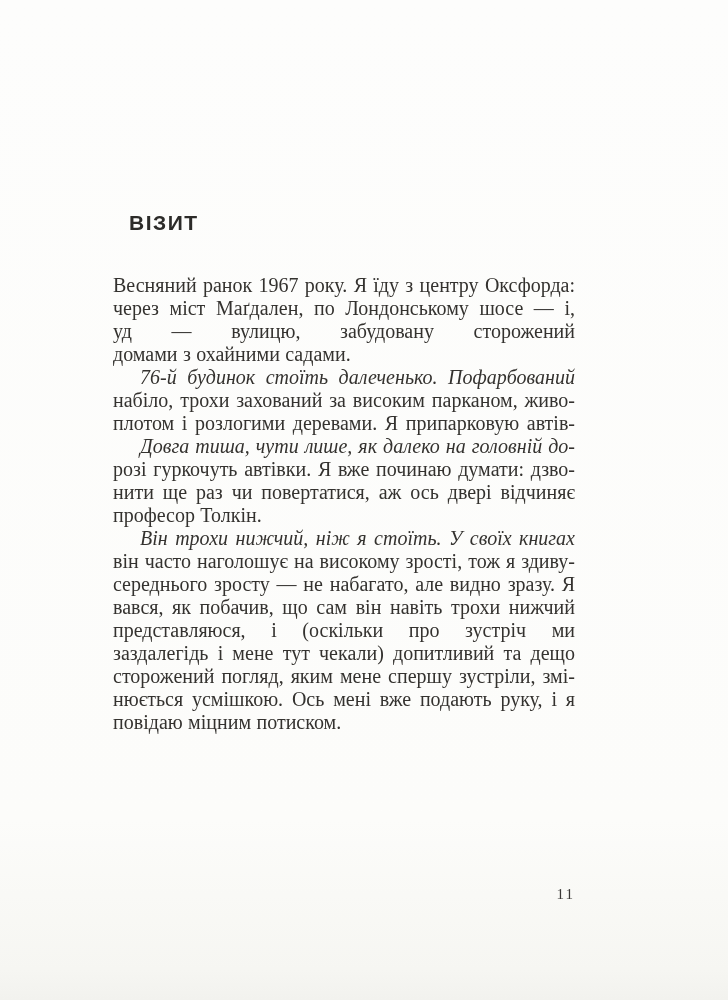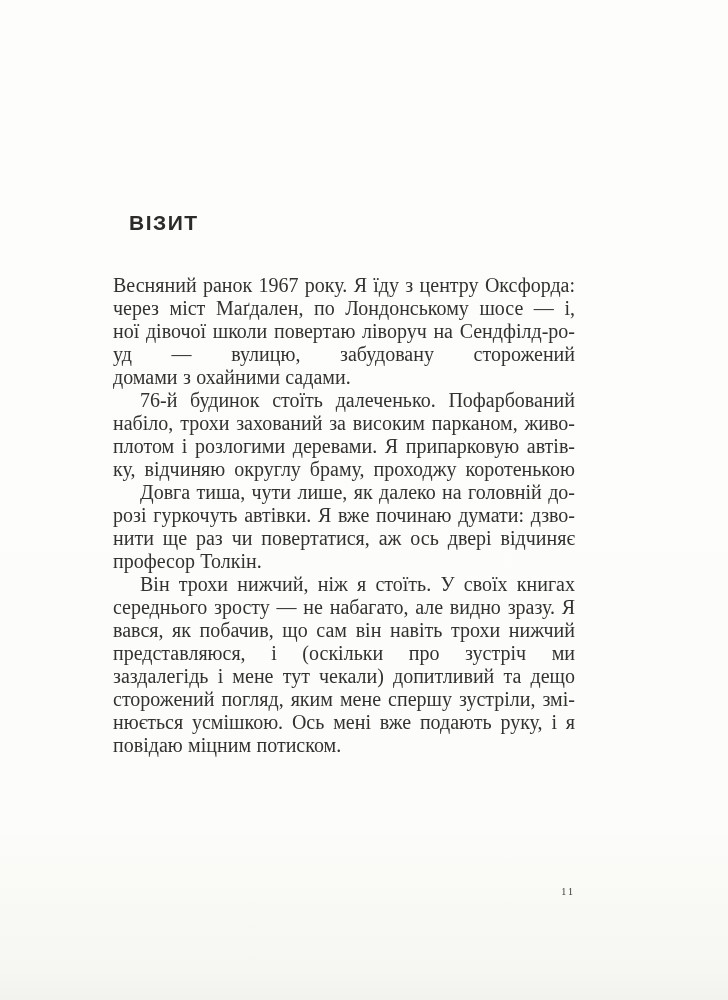--- a/index.html
+++ b/index.html
@@ -47,61 +47,61 @@
     overflow: hidden;
     text-align: justify;
     text-align-last: justify;
     word-spacing: 0.02em;
   }
   .para .line.last {
     text-align-last: left;
   }
   .para.indent .line.first {
     text-indent: 27px;
+    font-style: italic;
   }
   .folio {
     position: absolute;
     top: 886px;
     left: 113px;
     width: 462px;
     text-align: right;
-    font-size: 10px;
+    font-size: 15px;
     letter-spacing: 2px;
     color: #3a3836;
   }
 </style>
 </head>
 <body style="background: rgb(251, 251, 249);">
 
 <div class="page">
   <h1 class="chapter-title" style="color: rgb(44, 43, 41);">ВІЗИТ</h1>
 
   <div class="text-block" style="color: rgb(52, 50, 47);">
 
   <div class="para">
         <div class="line first">Весняний ранок 1967 року. Я їду з центру Оксфорда:</div>
         <div class="line">через міст Маґдален, по Лондонському шосе — і, під-</div>
-        <div class="line">ної дівочої школи повертаю ліворуч на Сендфілд-ро-</div>
         <div class="line">уд — вулицю, забудовану сторожений двоповерховими</div>
         <div class="line last">домами з охайними садами.</div>
       </div>
       <div class="para indent">
         <div class="line first">76-й будинок стоїть далеченько. Пофарбований</div>
         <div class="line">набіло, трохи захований за високим парканом, живо-</div>
         <div class="line">плотом і розлогими деревами. Я припарковую автів-</div>
-        <div class="line">ку, відчиняю округлу браму, проходжу коротенькою</div>
       </div>
       <div class="para indent">
         <div class="line first">Довга тиша, чути лише, як далеко на головній до-</div>
         <div class="line">розі гуркочуть автівки. Я вже починаю думати: дзво-</div>
         <div class="line">нити ще раз чи повертатися, аж ось двері відчиняє</div>
         <div class="line last">професор Толкін.</div>
       </div>
       <div class="para indent">
         <div class="line first">Він трохи нижчий, ніж я стоїть. У своїх книгах</div>
+        <div class="line">він часто наголошує на високому зрості, тож я здиву-</div>
         <div class="line">середнього зросту — не набагато, але видно зразу. Я</div>
         <div class="line">вався, як побачив, що сам він навіть трохи нижчий</div>
         <div class="line">представляюся, і (оскільки про зустріч ми домовились</div>
         <div class="line">заздалегідь і мене тут чекали) допитливий та дещо на-</div>
         <div class="line">сторожений погляд, яким мене спершу зустріли, змі-</div>
         <div class="line">нюється усмішкою. Ось мені вже подають руку, і я від-</div>
         <div class="line last">повідаю міцним потиском.</div>
       </div>
     </div>
 

